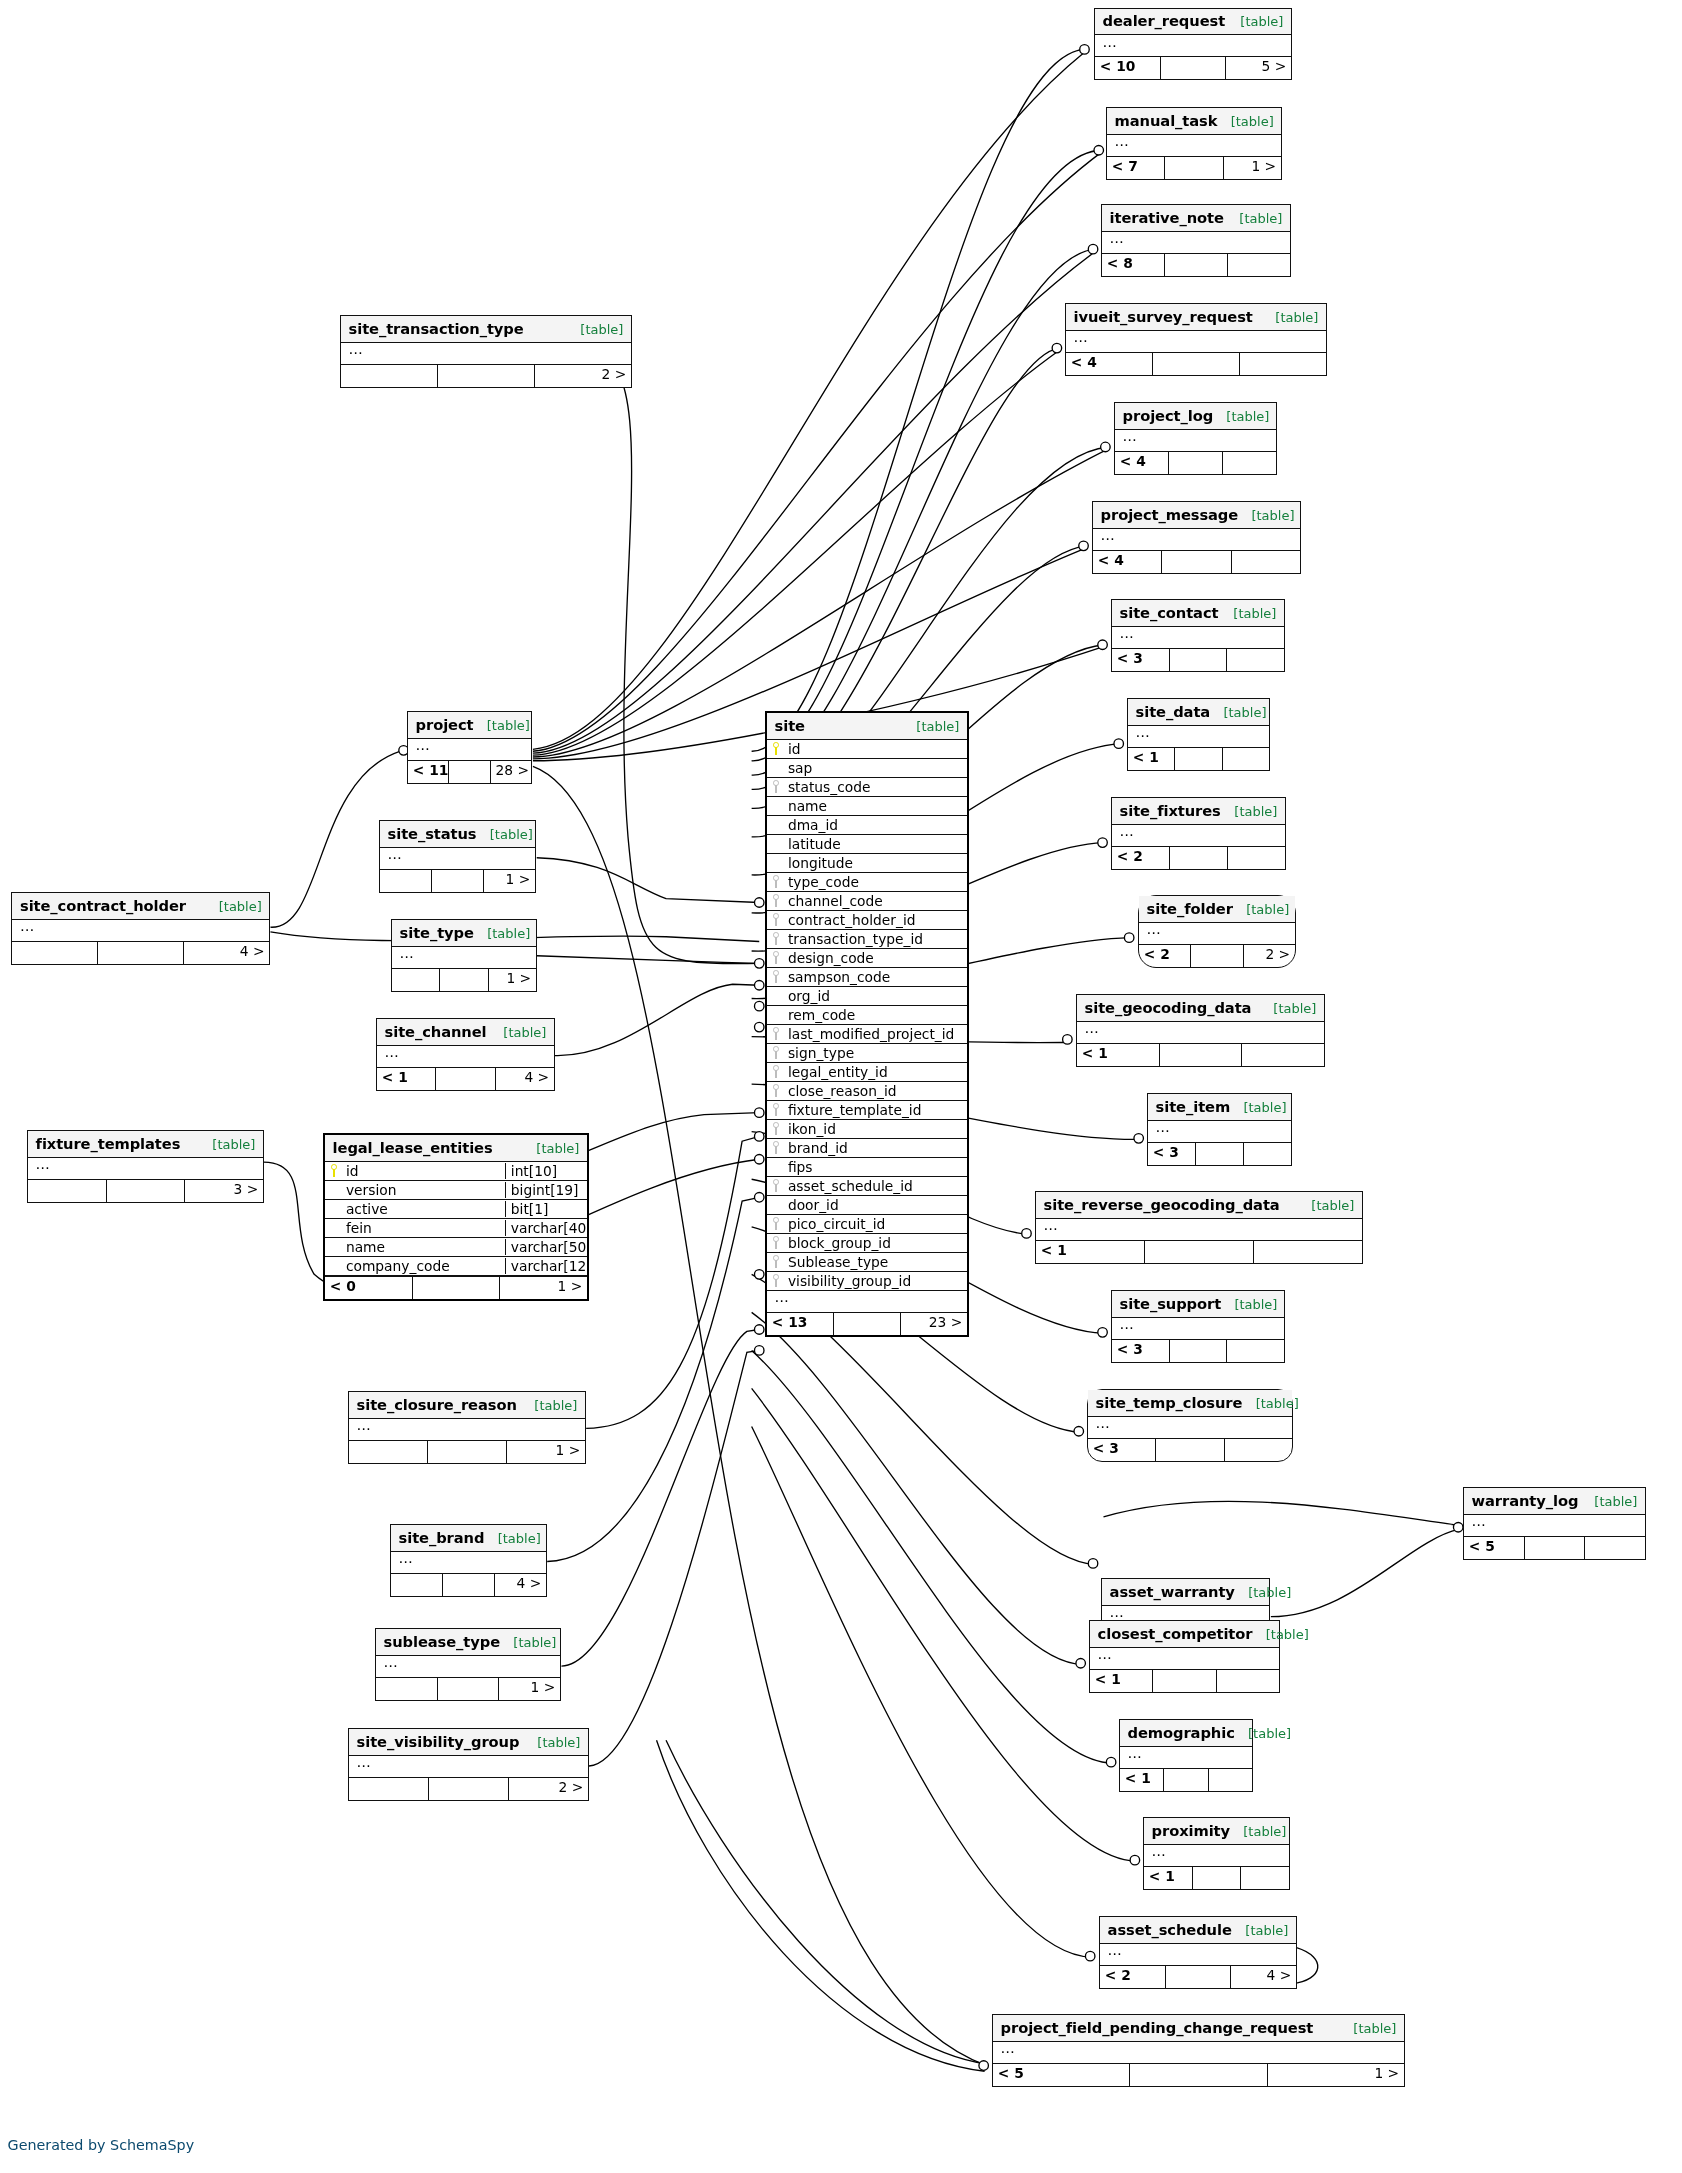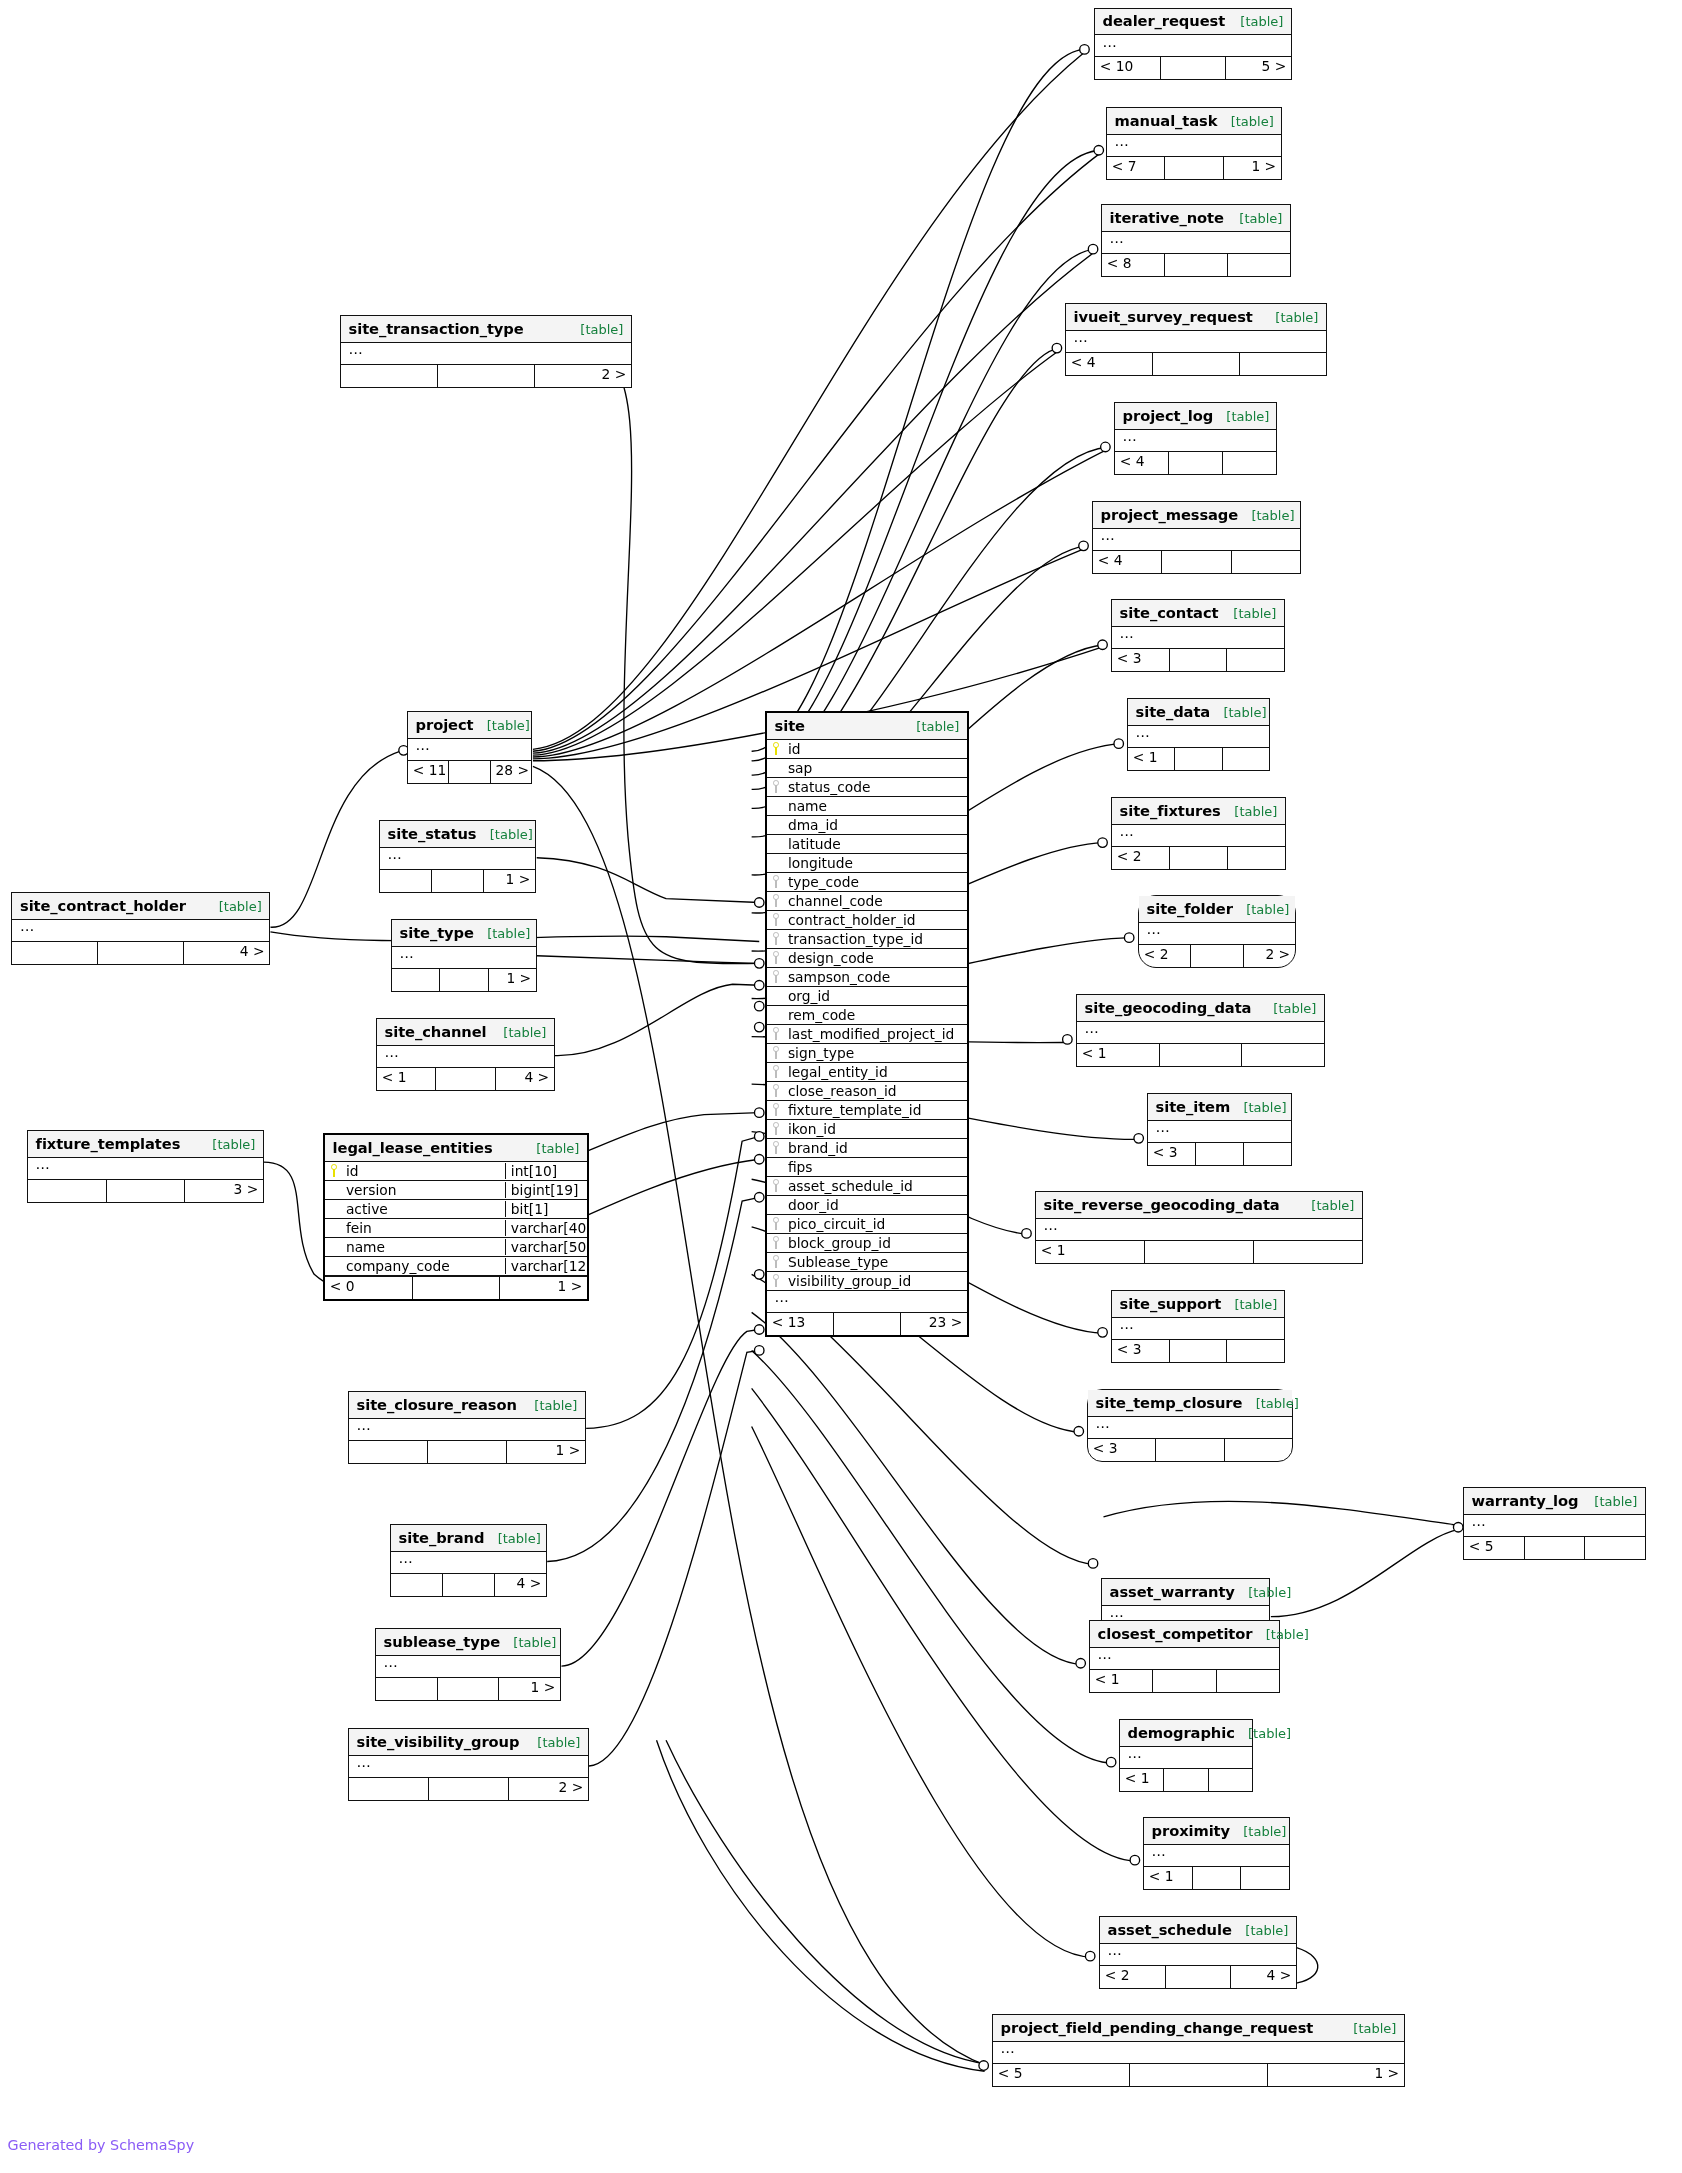--- a/index.html
+++ b/index.html
@@ -75,21 +75,21 @@
     border-right: 1px solid #111111;
     padding: 1px 4.8px 0 4.8px;
     box-sizing: border-box;
     white-space: nowrap;
     overflow: hidden;
   }
   .tfoot > div:last-child {
     border-right: none;
     text-align: right;
   }
-  .tfoot > div.l { text-align: left; }
+  .tfoot > div.l { text-align: left; font-weight: bold; }
   .tfoot > div.c { text-align: center; }
 
   
   .cols { display: block; }
   .crow {
     display: flex;
     align-items: center;
     border-bottom: 1px solid #111111;
     height: 19px;
     box-sizing: border-box;
@@ -134,21 +134,21 @@
     background: currentColor;
   }
   .key-pk { color: #e8e000; }
   .key-fk { color: #bdbdbd; }
 
   .credit {
     position: absolute;
     left: 7.6px;
     top: 2137px;
     font-size: 14.3px;
-    color: #8b5cf6;
+    color: #0c4a6e;
     white-space: nowrap;
   }
 </style>
 </head>
 <body>
 
 <div id="canvas">
 
   <svg id="edges" viewBox="0 0 1769 2285" xmlns="http://www.w3.org/2000/svg">
     <g fill="none" stroke="#000000" stroke-width="1.4">

